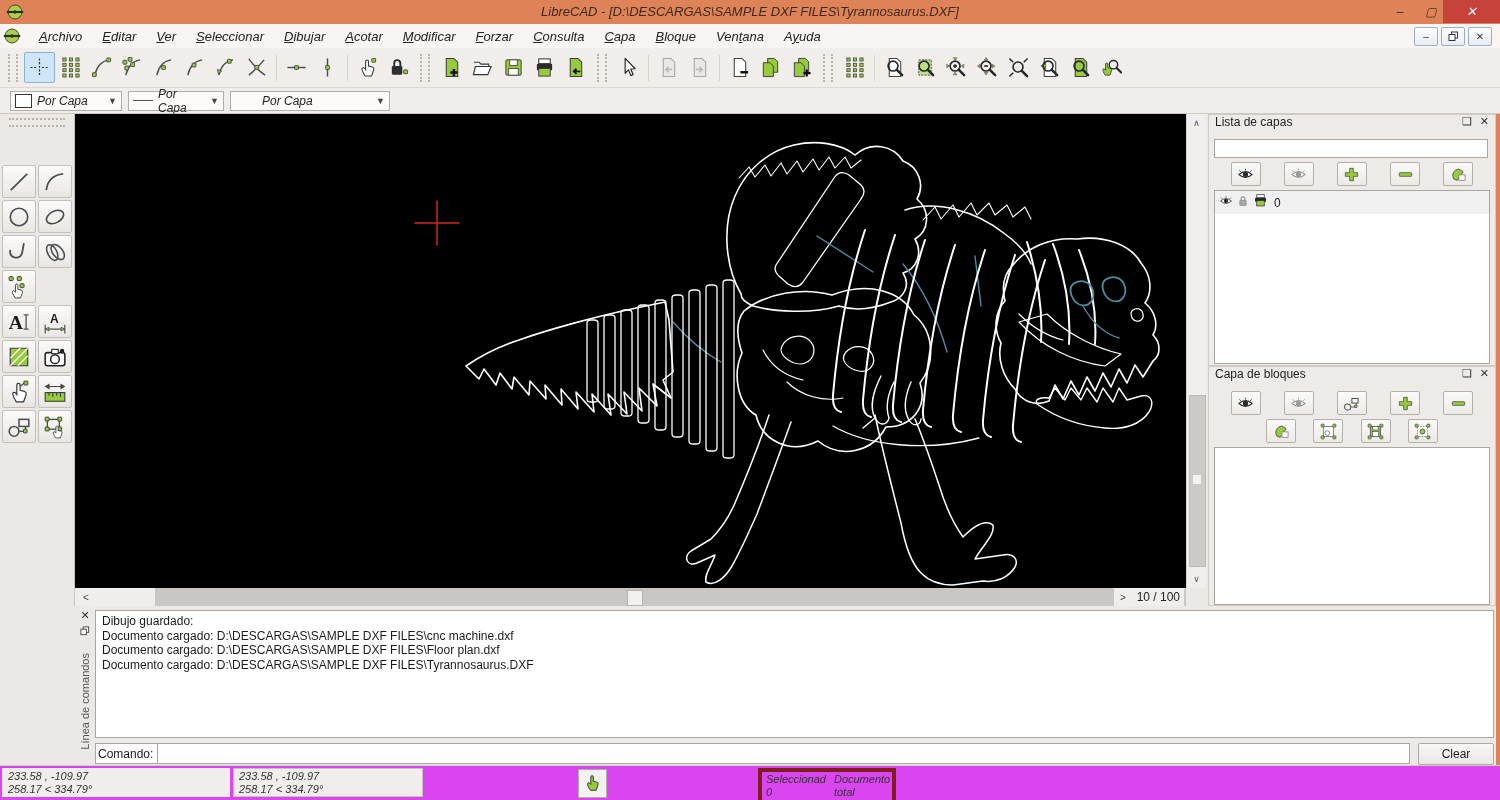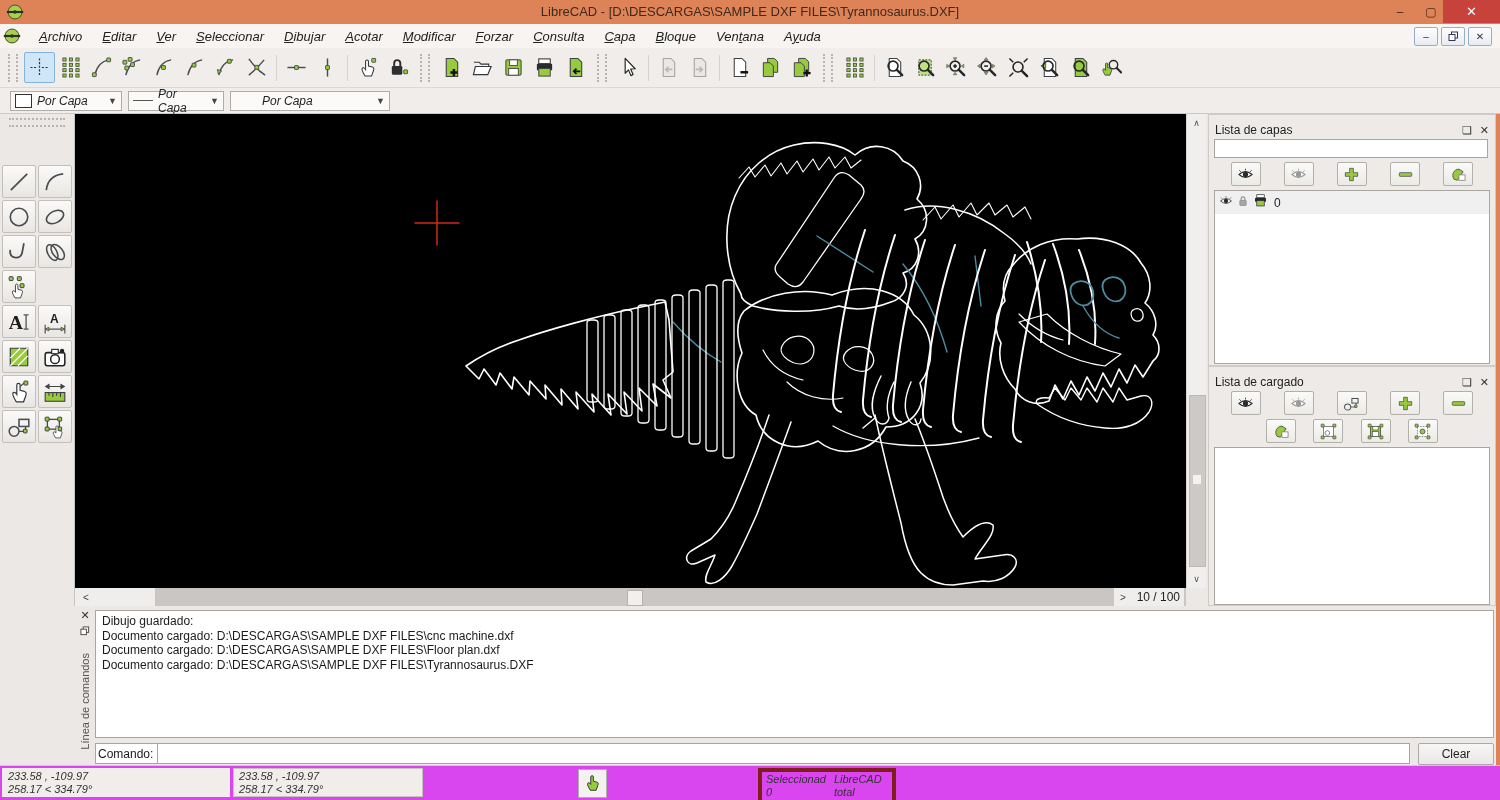--- a/index.html
+++ b/index.html
@@ -1,18 +1,18 @@
 <!DOCTYPE html>
 <html><head>
 <meta charset="utf-8">
 <style>
   html,body{margin:0;padding:0;background:#555;}
   #app{position:relative;width:1500px;height:800px;background:#ebe8e5;font-family:"Liberation Sans",sans-serif;overflow:hidden;user-select:none;}
   
-  #titlebar{position:absolute;left:0;top:0;width:1500px;height:24px;background:#de8257;display:flex;align-items:center;}
+  #titlebar{position:absolute;left:0;top:0;width:1500px;height:24px;background:#de8257;display:flex;align-items:center;font-style:italic;}
   #titlebar .logo{margin-left:6px;display:flex;}
   #wintitle{position:absolute;left:0;right:0;text-align:center;font-size:13px;color:#3d2a1c;line-height:24px;}
   .wbtn{position:absolute;top:0;height:23px;display:flex;align-items:center;justify-content:center;font-size:12px;color:#4a2e1c;}
   #btn-min{left:1385px;width:30px;}
   #btn-max{left:1416px;width:30px;}
   #btn-close{left:1443px;width:57px;background:#c8423c;color:#fff;font-size:13px;}
   
   #menubar{position:absolute;left:0;top:24px;width:1500px;height:24px;background:#f7f4f1;border-bottom:1px solid #e2ded9;display:flex;align-items:center;font-size:13px;color:#222;}
   #menubar .logo{margin:0 8px 0 3px;display:flex;}
   .menu-item{padding:3px 10px;cursor:default;}
@@ -48,21 +48,21 @@
   #vthumb .gripbox{position:absolute;left:3px;top:79px;width:8px;height:9px;background:#f4f2f0;}
   #hscrollrow{position:absolute;left:75px;top:588px;width:1111px;height:18px;background:#c9c6c3;display:flex;align-items:center;}
   #hleft{width:80px;height:18px;background:#f0eeec;color:#444;font-size:10px;display:flex;align-items:center;padding-left:8px;box-sizing:border-box;}
   #hthumb{position:absolute;left:552px;top:2px;width:14px;height:14px;background:#f2f0ee;border:1px solid #b5b2ae;}
   #hright{position:absolute;right:54px;width:18px;height:18px;background:#f0eeec;color:#444;font-size:10px;display:flex;align-items:center;justify-content:center;}
   #pageind{position:absolute;right:2px;width:50px;text-align:right;font-size:12px;color:#222;background:#f0eeec;height:18px;line-height:18px;padding-right:4px;}
   
   .panel{position:absolute;left:1208px;width:288px;background:#edeae7;border:1px solid #cfcbc6;box-sizing:border-box;}
   #panel-layers{top:114px;height:252px;}
   #panel-blocks{top:366px;height:240px;}
-  .panel-head{height:22px;display:flex;align-items:flex-end;font-size:12px;color:#222;padding:0 6px;}
+  .panel-head{height:22px;display:flex;align-items:flex-start;font-size:12px;color:#222;padding:0 6px;}
   .panel-head .ph-btns{margin-left:auto;display:flex;gap:8px;font-size:11px;color:#333;}
   .panel-filter{margin:2px 5px;height:19px;border:1px solid #a9a5a0;background:#fff;display:block;width:274px;box-sizing:border-box;font-size:12px;padding:0 3px;}
   .panel-toolbar{display:flex;justify-content:space-around;align-items:center;padding:2px 10px;}
   .panel-btn{width:30px;height:24px;border:1px solid #b3afa9;background:linear-gradient(#fafaf9,#eceae6);border-radius:2px;padding:0;display:flex;align-items:center;justify-content:center;}
   .panel-list{margin:2px 5px;background:#fff;border:1px solid #a9a5a0;overflow:hidden;}
   #layers-list{height:172px;}
   #blocks-list{height:156px;}
   .layer-row{display:flex;align-items:center;gap:3px;padding:2px 4px;background:#f0f0f0;}
   .layer-row .lname{font-size:12px;color:#222;margin-left:3px;}
   #orangeedge{position:absolute;left:1496px;top:114px;width:4px;height:651px;background:#de8257;}
@@ -734,21 +734,21 @@
               <rect x="3" y="7" width="16" height="6" rx="1" fill="#26282a"></rect>
               <rect x="5.5" y="11" width="11" height="8" fill="#97ca3c" stroke="#222" stroke-width="1"></rect>
             </svg></span>
         <span class="lname">0</span>
       </div>
     </div>
   </div>
 
   <div class="panel" id="panel-blocks">
     <div class="panel-head">
-      <span>Lista de cargado</span>
+      <span>Capa de bloques</span>
       <span class="ph-btns">
         <span>❏</span>
         <span>✕</span>
       </span>
     </div>
     <div class="panel-toolbar" id="blocks-toolbar1">
         <button class="panel-btn">
           <span class="ticon">
             <svg viewBox="0 0 22 22" width="17" height="17">
               <path d="M2.5,11 Q11,3.5 19.5,11 Q11,18.5 2.5,11 Z" fill="#fff" stroke="#2b2d2f" stroke-width="1.3"></path>
@@ -878,19 +878,19 @@
       <span id="handicon"><svg viewBox="0 0 22 22" width="19" height="19">
             <path d="M8.5,20 C6.5,16.5 4.5,13.5 5.5,11.8 C6.3,10.6 8,11.5 9,13.2 L9,4.5 C9,2.6 12,2.6 12,4.5 L12,9.5 L16,10.5 C17.8,11 17.9,12.5 17.2,14.4 L15.2,20 Z" fill="#97ca3c" stroke="#33363a" stroke-width="1.1"></path>
           </svg></span>
     </div>
     <div id="selbox">
       <div class="col">
         <div>Seleccionad</div>
         <div>0</div>
       </div>
       <div class="col">
-        <div>LibreCAD total</div>
+        <div>Documento total</div>
         <div>0</div>
       </div>
     </div>
   </div>
 
 </div>
 
 </body></html>

